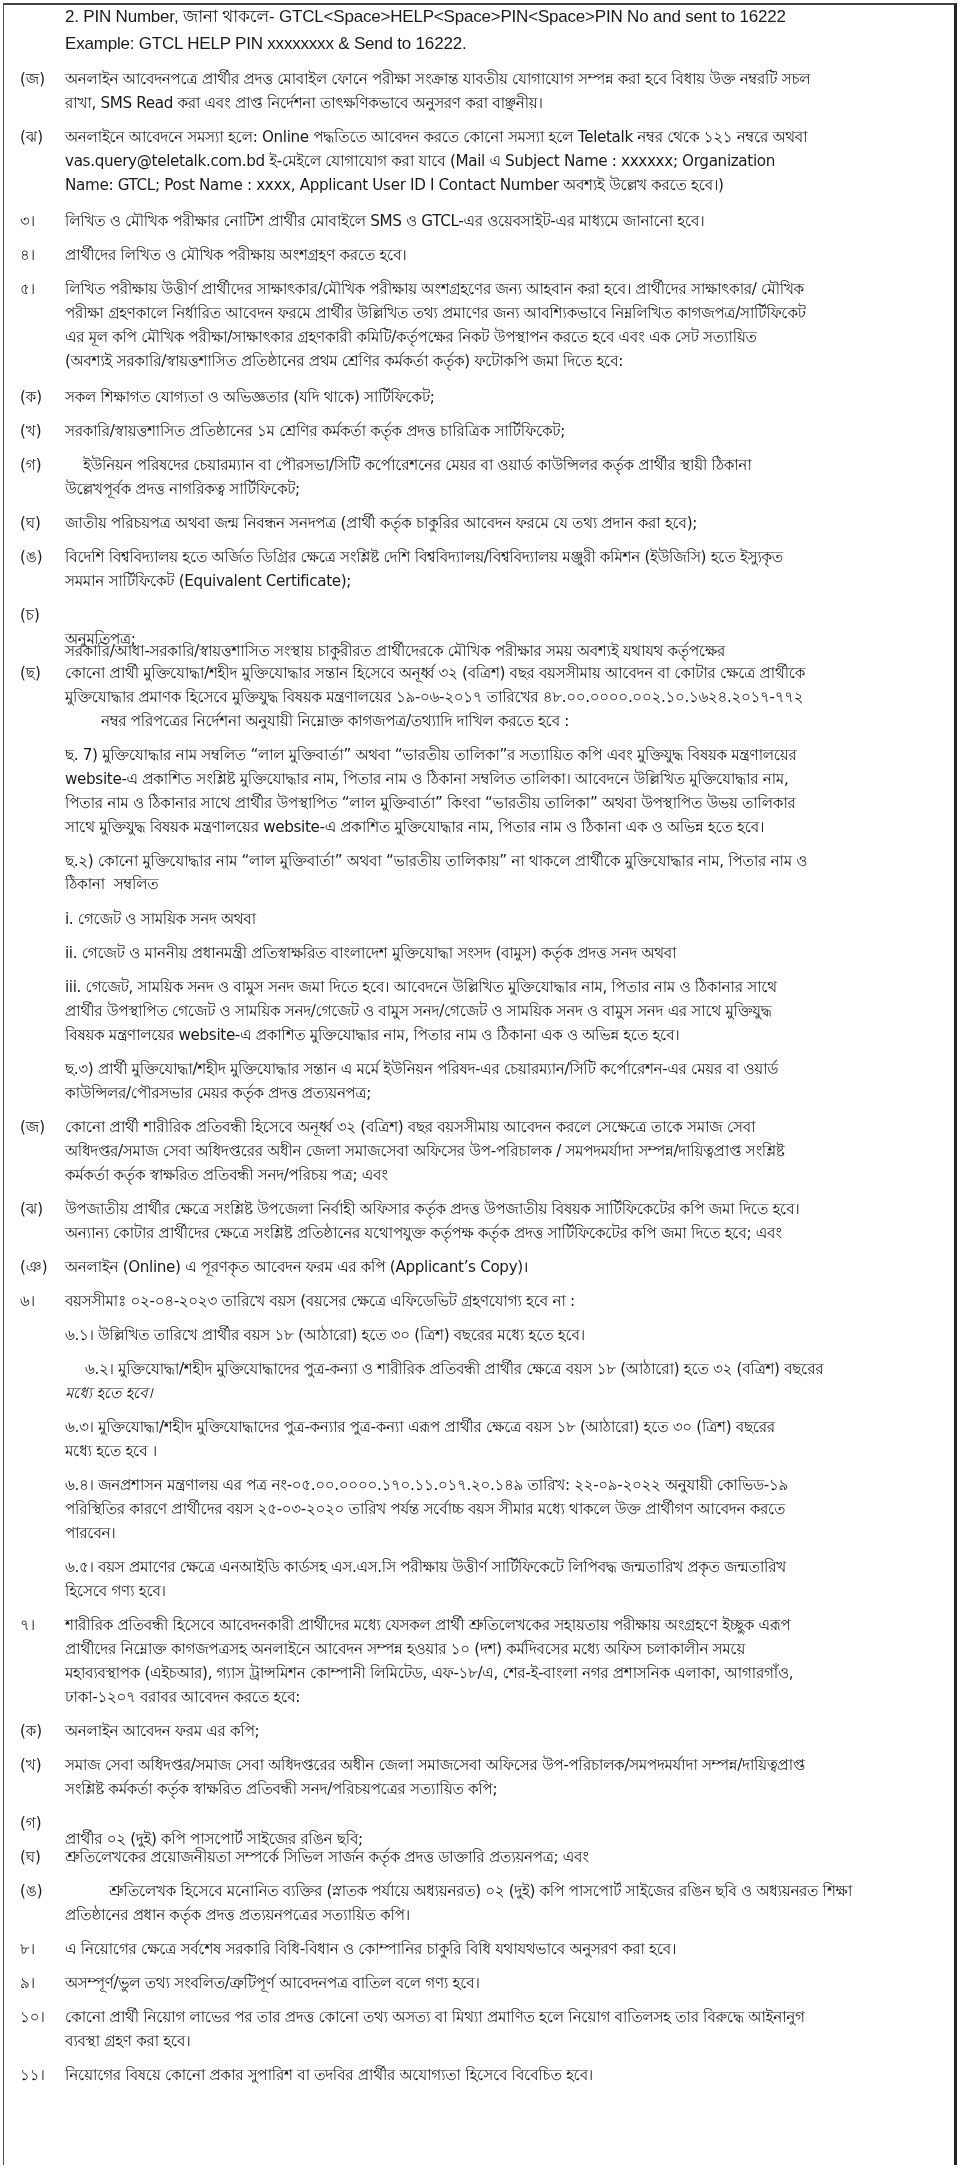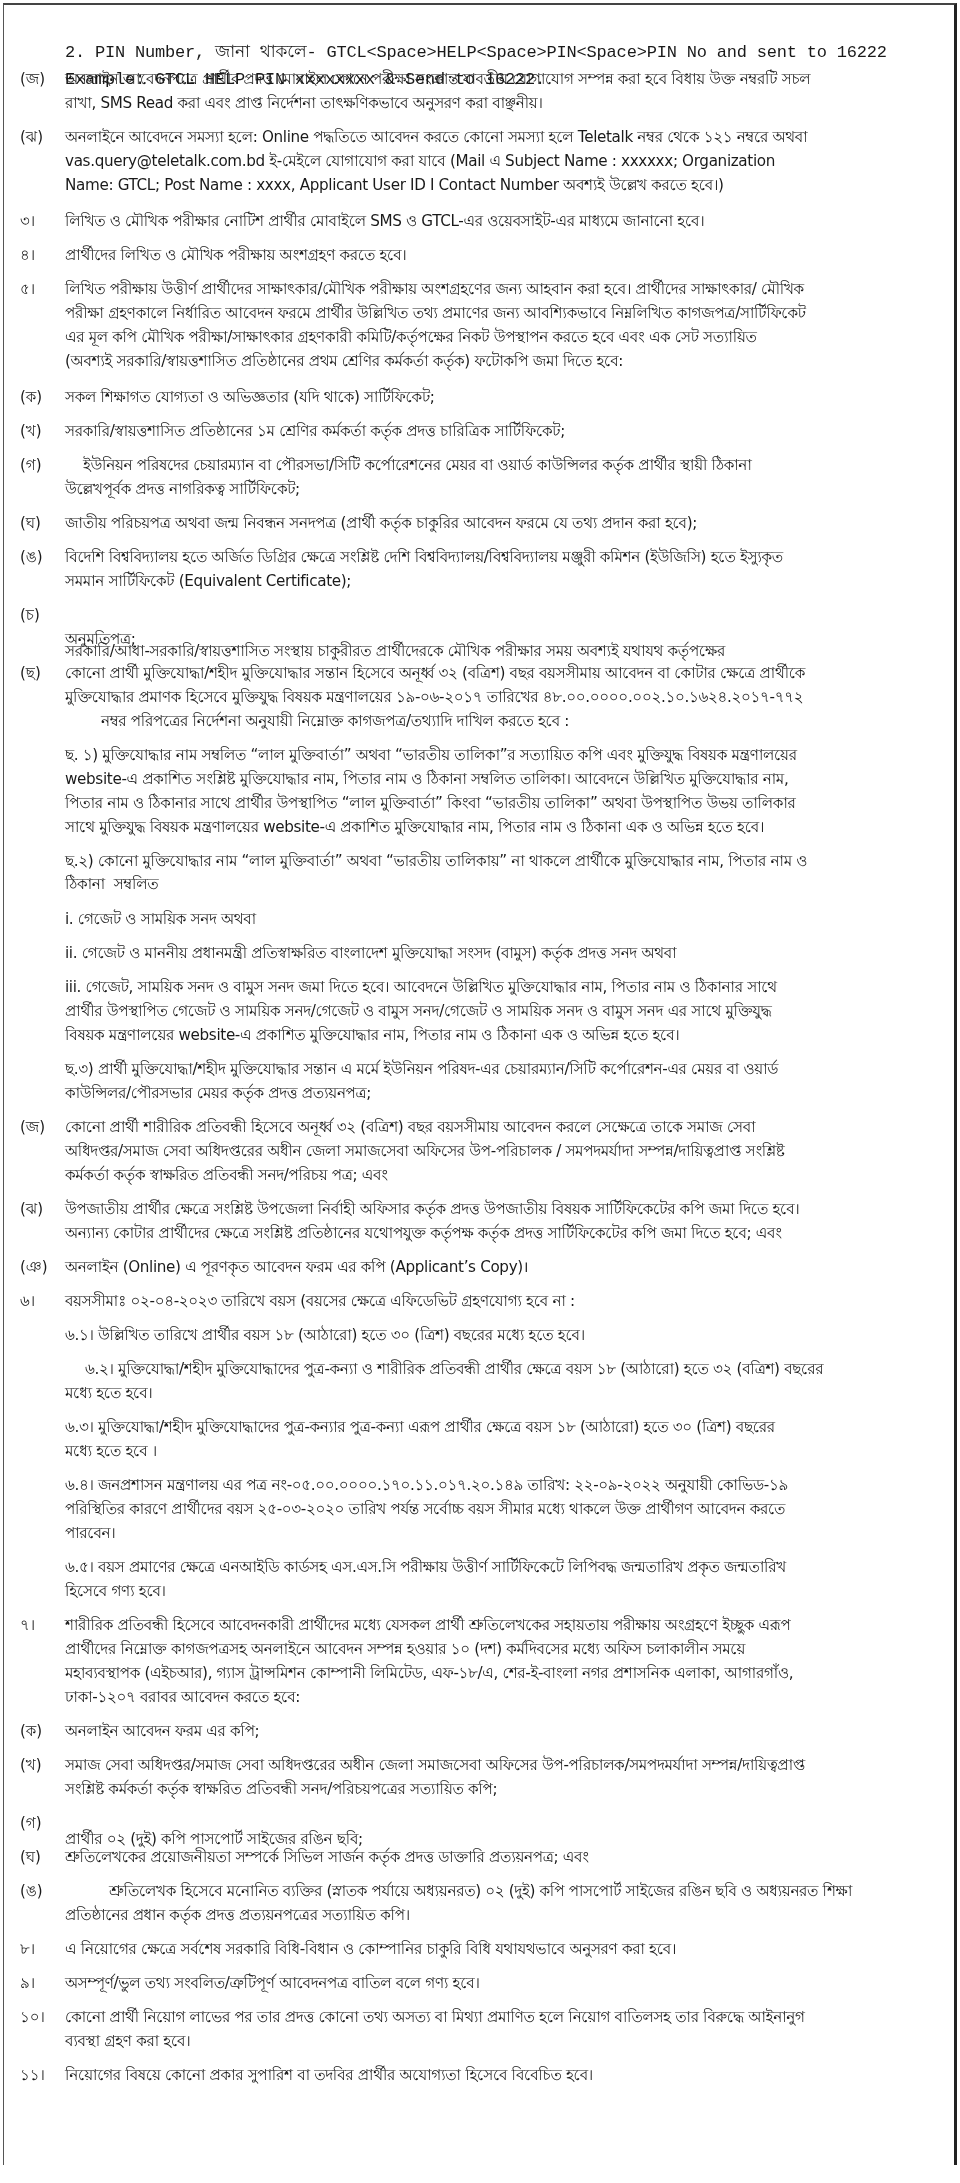--- a/index.html
+++ b/index.html
@@ -2,21 +2,21 @@
 <html><head>
 <meta charset="utf-8">
 <style>
   html, body { margin:0; padding:0; background:#ffffff; }
   body { width:960px; height:2183px; overflow:hidden; position:relative;
          font-family:"DejaVu Sans","Liberation Sans",sans-serif; color:#1a1a1a; }
   .frame { position:absolute; left:3px; top:3px; width:950px; height:2160px;
            border-left:1px solid #555; border-top:2px solid #444; border-right:3px solid #222; }
   .page { position:absolute; left:0; top:0; width:960px; }
   .line { position:absolute; white-space:nowrap; font-size:15.2px; line-height:22px; letter-spacing:-0.35px; }
-  .en { font-family:Liberation Mono, monospace; font-size:16.5px; letter-spacing:-0.2px;margin-top:36px; }
+  .en { font-family:Liberation Sans, sans-serif; font-size:16.5px; letter-spacing:-0.2px; }
   .lbl { position:absolute; font-size:15px; line-height:22px; white-space:nowrap; }
 </style>
 </head>
 <body>
 
 <div class="frame"></div>
 
 <div class="page">
 
   <div class="line en" style="left:65px;top:6px;font-size:17px;">2. PIN Number, জানা থাকলে- GTCL&lt;Space&gt;HELP&lt;Space&gt;PIN&lt;Space&gt;PIN No and sent to 16222</div>
@@ -62,21 +62,21 @@
 
   <div class="lbl" style="left:20px;top:604px;">(চ)</div>
   <div class="line" style="left:65px;top:640px;text-align:right;">সরকারি/আধা-সরকারি/স্বায়ত্তশাসিত সংস্থায় চাকুরীরত প্রার্থীদেরকে মৌখিক পরীক্ষার সময় অবশ্যই যথাযথ কর্তৃপক্ষের</div>
   <div class="line" style="left:65px;top:628px;">অনুমতিপত্র;</div>
 
   <div class="lbl" style="left:20px;top:662px;">(ছ)</div>
   <div class="line" style="left:65px;top:662px;">কোনো প্রার্থী মুক্তিযোদ্ধা/শহীদ মুক্তিযোদ্ধার সন্তান হিসেবে অনূর্ধ্ব ৩২ (বত্রিশ) বছর বয়সসীমায় আবেদন বা কোটার ক্ষেত্রে প্রার্থীকে</div>
   <div class="line" style="left:65px;top:686px;">মুক্তিযোদ্ধার প্রমাণক হিসেবে মুক্তিযুদ্ধ বিষয়ক মন্ত্রণালয়ের ১৯-০৬-২০১৭ তারিখের ৪৮.০০.০০০০.০০২.১০.১৬২৪.২০১৭-৭৭২</div>
   <div class="line" style="left:65px;top:710px;margin-left:36px;">নম্বর পরিপত্রের নির্দেশনা অনুযায়ী নিম্নোক্ত কাগজপত্র/তথ্যাদি দাখিল করতে হবে :</div>
 
-  <div class="line" style="left:65px;top:744px;">ছ. ১) মুক্তিযোদ্ধার নাম সম্বলিত “লাল মুক্তিবার্তা” অথবা “ভারতীয় তালিকা”র সত্যায়িত কপি এবং মুক্তিযুদ্ধ বিষয়ক মন্ত্রণালয়ের</div>
+  <div class="line" style="left:65px;top:744px;">ছ. 7) মুক্তিযোদ্ধার নাম সম্বলিত “লাল মুক্তিবার্তা” অথবা “ভারতীয় তালিকা”র সত্যায়িত কপি এবং মুক্তিযুদ্ধ বিষয়ক মন্ত্রণালয়ের</div>
   <div class="line" style="left:65px;top:768px;">website-এ প্রকাশিত সংশ্লিষ্ট মুক্তিযোদ্ধার নাম, পিতার নাম ও ঠিকানা সম্বলিত তালিকা। আবেদনে উল্লিখিত মুক্তিযোদ্ধার নাম,</div>
   <div class="line" style="left:65px;top:792px;">পিতার নাম ও ঠিকানার সাথে প্রার্থীর উপস্থাপিত “লাল মুক্তিবার্তা” কিংবা “ভারতীয় তালিকা” অথবা উপস্থাপিত উভয় তালিকার</div>
   <div class="line" style="left:65px;top:816px;">সাথে মুক্তিযুদ্ধ বিষয়ক মন্ত্রণালয়ের website-এ প্রকাশিত মুক্তিযোদ্ধার নাম, পিতার নাম ও ঠিকানা এক ও অভিন্ন হতে হবে।</div>
 
   <div class="line" style="left:65px;top:850px;">ছ.২) কোনো মুক্তিযোদ্ধার নাম “লাল মুক্তিবার্তা” অথবা “ভারতীয় তালিকায়” না থাকলে প্রার্থীকে মুক্তিযোদ্ধার নাম, পিতার নাম ও</div>
   <div class="line" style="left:65px;top:874px;font-family:Liberation Mono, monospace;">ঠিকানা সম্বলিত</div>
 
   <div class="line" style="left:65px;top:908px;">i. গেজেট ও সাময়িক সনদ অথবা</div>
 
   <div class="line" style="left:65px;top:942px;">ii. গেজেট ও মাননীয় প্রধানমন্ত্রী প্রতিস্বাক্ষরিত বাংলাদেশ মুক্তিযোদ্ধা সংসদ (বামুস) কর্তৃক প্রদত্ত সনদ অথবা</div>
@@ -99,21 +99,21 @@
   <div class="line" style="left:65px;top:1222px;">অন্যান্য কোটার প্রার্থীদের ক্ষেত্রে সংশ্লিষ্ট প্রতিষ্ঠানের যথোপযুক্ত কর্তৃপক্ষ কর্তৃক প্রদত্ত সার্টিফিকেটের কপি জমা দিতে হবে; এবং</div>
 
   <div class="lbl" style="left:20px;top:1256px;">(ঞ)</div>
   <div class="line" style="left:65px;top:1256px;">অনলাইন (Online) এ পূরণকৃত আবেদন ফরম এর কপি (Applicant’s Copy)।</div>
 
   <div class="lbl" style="left:20px;top:1290px;">৬।</div>
   <div class="line" style="left:65px;top:1290px;">বয়সসীমাঃ ০২-০৪-২০২৩ তারিখে বয়স (বয়সের ক্ষেত্রে এফিডেভিট গ্রহণযোগ্য হবে না :</div>
 
   <div class="line" style="left:65px;top:1324px;">৬.১। উল্লিখিত তারিখে প্রার্থীর বয়স ১৮ (আঠারো) হতে ৩০ (ত্রিশ) বছরের মধ্যে হতে হবে।</div>
   <div class="line" style="left:65px;top:1358px;margin-left:20px;">৬.২। মুক্তিযোদ্ধা/শহীদ মুক্তিযোদ্ধাদের পুত্র-কন্যা ও শারীরিক প্রতিবন্ধী প্রার্থীর ক্ষেত্রে বয়স ১৮ (আঠারো) হতে ৩২ (বত্রিশ) বছরের</div>
-  <div class="line" style="left:65px;top:1382px;">মধ্যে হতে হবে।</div>
+  <div class="line" style="left:65px;top:1382px;font-style:italic;">মধ্যে হতে হবে।</div>
   <div class="line" style="left:65px;top:1416px;">৬.৩। মুক্তিযোদ্ধা/শহীদ মুক্তিযোদ্ধাদের পুত্র-কন্যার পুত্র-কন্যা এরূপ প্রার্থীর ক্ষেত্রে বয়স ১৮ (আঠারো) হতে ৩০ (ত্রিশ) বছরের</div>
   <div class="line" style="left:65px;top:1440px;">মধ্যে হতে হবে ।</div>
   <div class="line" style="left:65px;top:1474px;">৬.৪। জনপ্রশাসন মন্ত্রণালয় এর পত্র নং-০৫.০০.০০০০.১৭০.১১.০১৭.২০.১৪৯ তারিখ: ২২-০৯-২০২২ অনুযায়ী কোভিড-১৯</div>
   <div class="line" style="left:65px;top:1498px;">পরিস্থিতির কারণে প্রার্থীদের বয়স ২৫-০৩-২০২০ তারিখ পর্যন্ত সর্বোচ্চ বয়স সীমার মধ্যে থাকলে উক্ত প্রার্থীগণ আবেদন করতে</div>
   <div class="line" style="left:65px;top:1522px;">পারবেন।</div>
   <div class="line" style="left:65px;top:1556px;">৬.৫। বয়স প্রমাণের ক্ষেত্রে এনআইডি কার্ডসহ এস.এস.সি পরীক্ষায় উত্তীর্ণ সার্টিফিকেটে লিপিবদ্ধ জন্মতারিখ প্রকৃত জন্মতারিখ</div>
   <div class="line" style="left:65px;top:1580px;">হিসেবে গণ্য হবে।</div>
 
   <div class="lbl" style="left:20px;top:1614px;">৭।</div>
   <div class="line" style="left:65px;top:1614px;">শারীরিক প্রতিবন্ধী হিসেবে আবেদনকারী প্রার্থীদের মধ্যে যেসকল প্রার্থী শ্রুতিলেখকের সহায়তায় পরীক্ষায় অংগ্রহণে ইচ্ছুক এরূপ</div>

